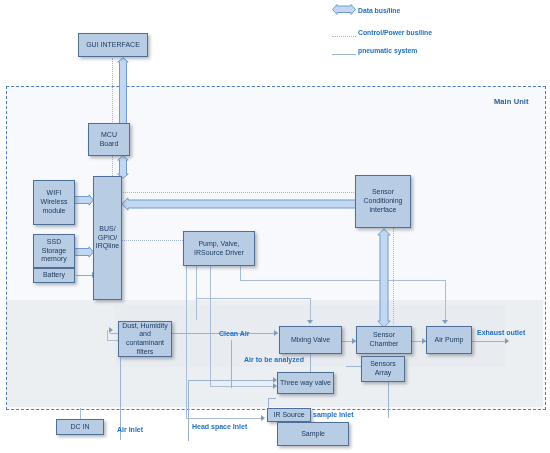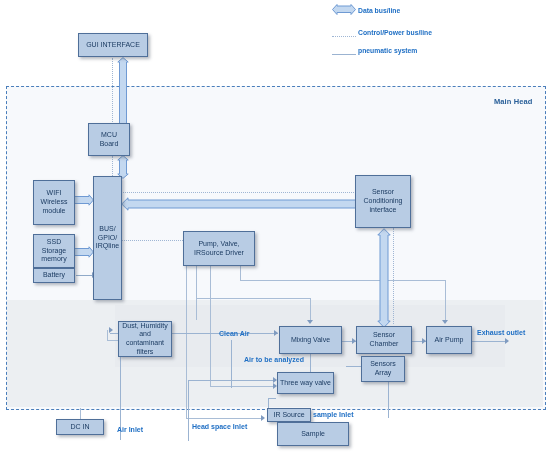--- a/index.html
+++ b/index.html
@@ -87,21 +87,21 @@
 
     <div class="lg-row" style="left:0px;top:42px;">
       <span style="width:26px;display:inline-block;">
         <span class="lg-solid" style="display:inline-block;"></span>
       </span>
       <span class="lg-txt">pneumatic system</span>
     </div>
   </div>
 
   <div class="main-unit-box" style="left:6px;top:86px;width:538px;height:322px;"></div>
-  <div class="main-unit-label" style="left:494px;top:97px;">Main Head</div>
+  <div class="main-unit-label" style="left:494px;top:97px;">Main Unit</div>
 
   <div class="shade2" style="left:7px;top:300px;width:536px;height:107px;"></div>
   <div class="shade" style="left:115px;top:305px;width:390px;height:62px;opacity:.35;"></div>
 
   <div class="dot-v" style="left:112px;top:58px;height:70px;"></div>
   <div class="darr" style="left:117px;top:57px;">
     <svg width="12" height="72" viewBox="0 0 12 72">
       <path d="M2.5,5 L0.8,5 L6,0.6 L11.2,5 L9.5,5 L9.5,67 L11.2,67 L6,71.4 L0.8,67 L2.5,67 Z" fill="#c3d8f0" stroke="#6f9ad3" stroke-width="1"></path>
     </svg>
   </div>

